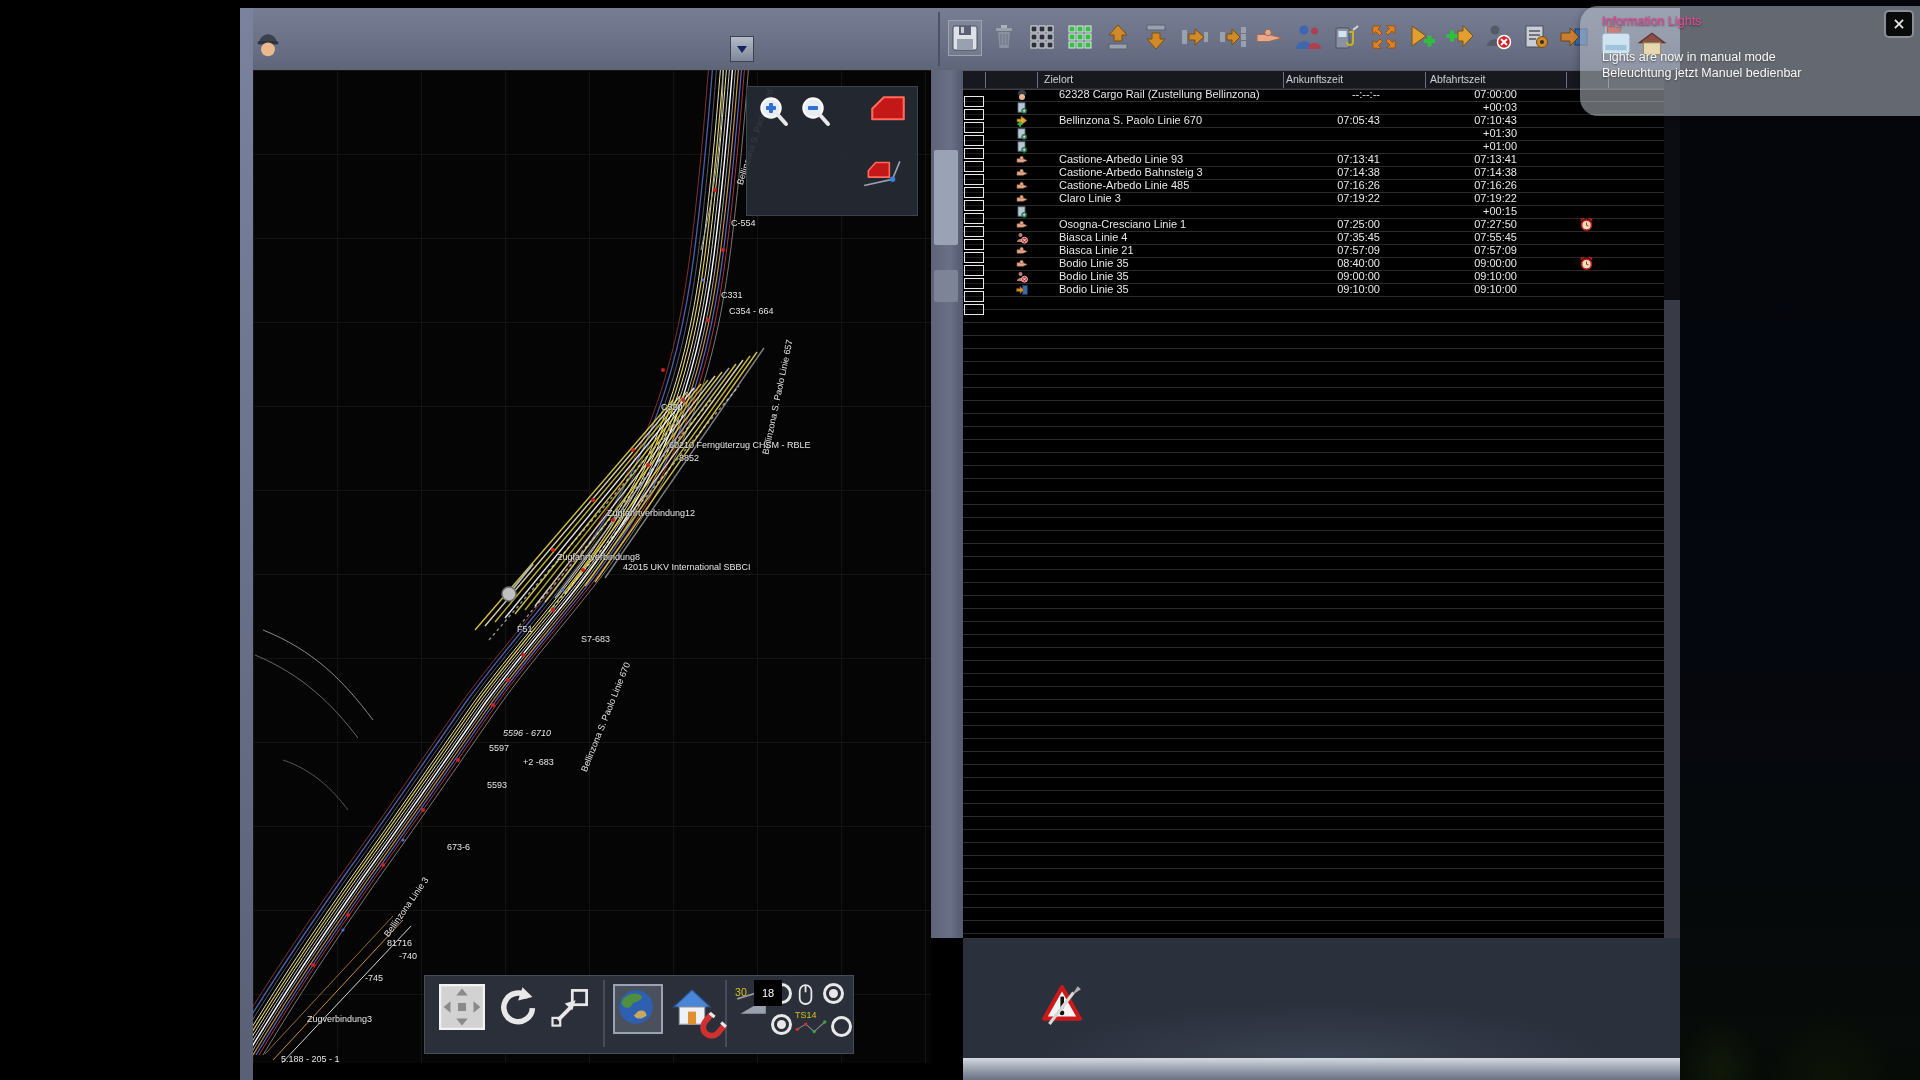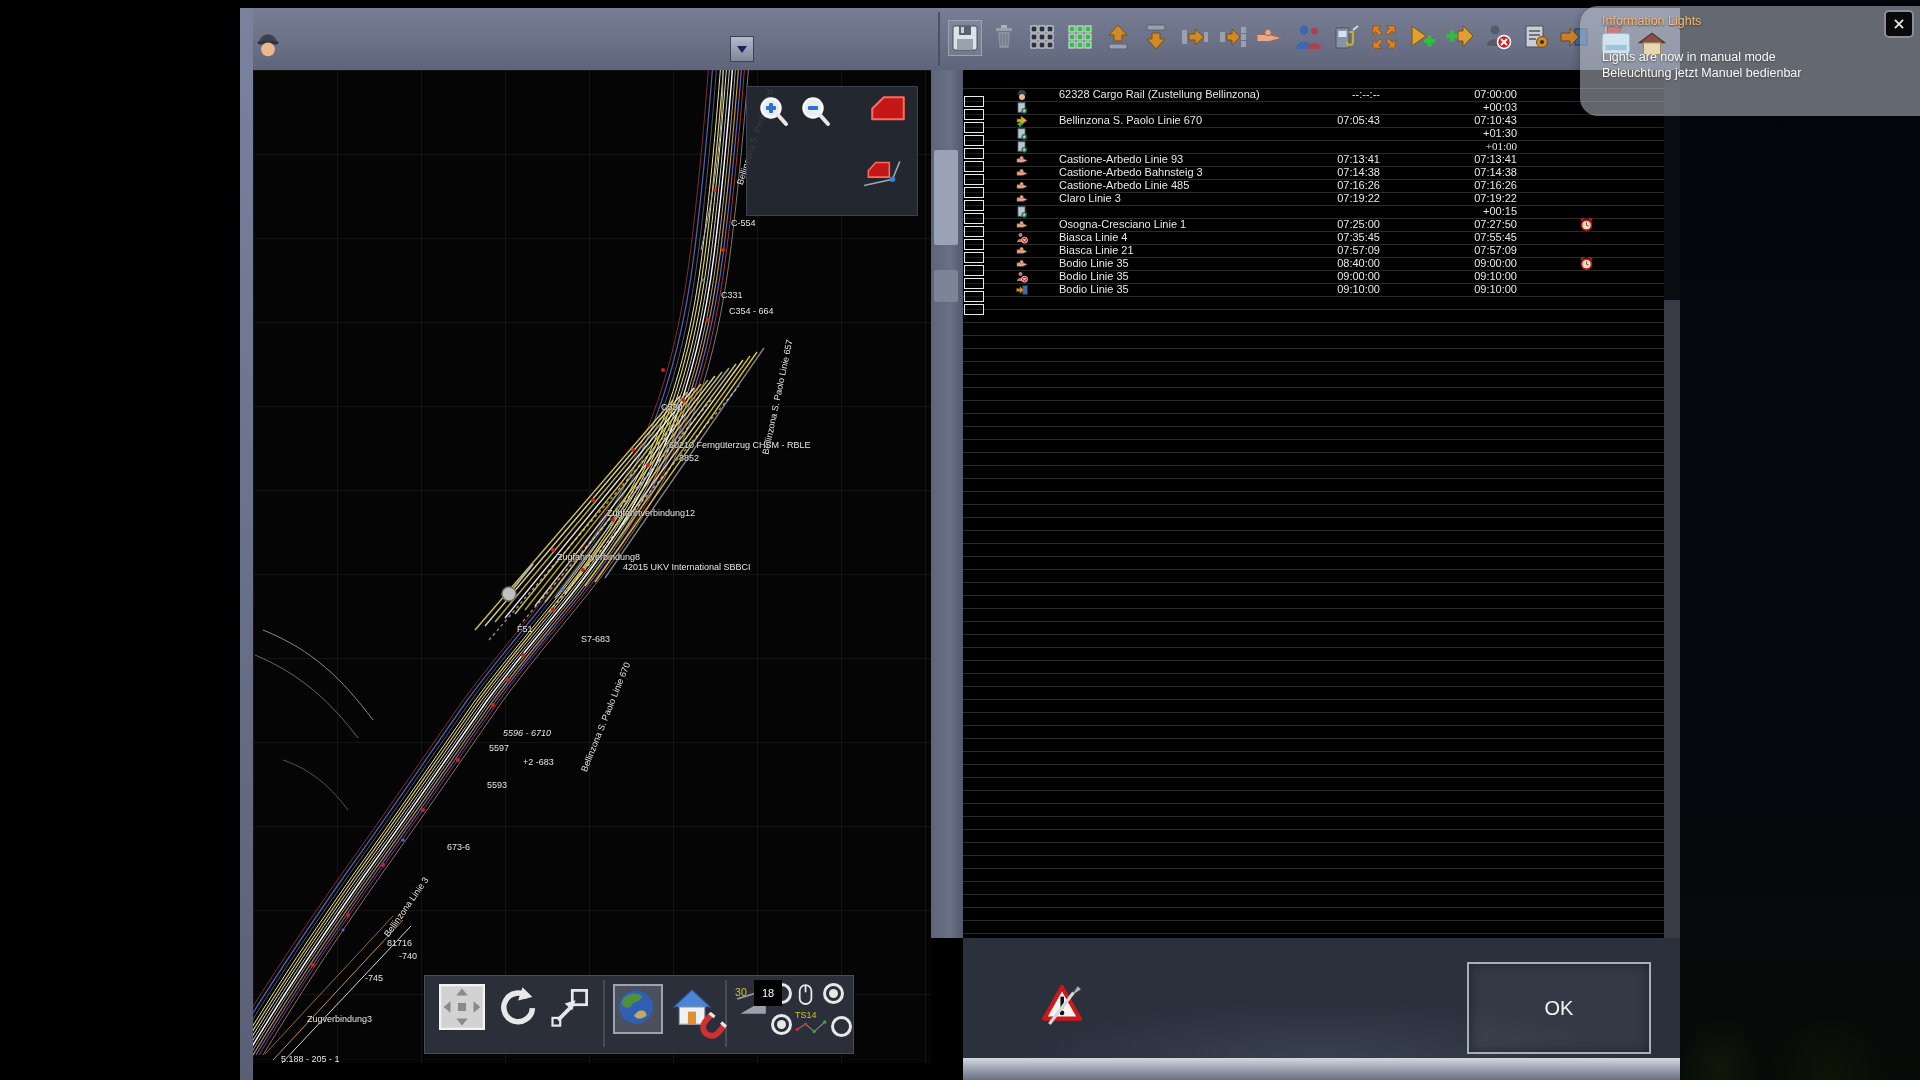--- a/index.html
+++ b/index.html
@@ -86,21 +86,21 @@
     background:radial-gradient(420px 80px at 50% 100%,#39404f 0%,#2a303c 70%),#262c38;}
   #warning-icon{position:absolute;left:78px;top:45px;width:42px;height:42px;}
   #ok-button{position:absolute;left:504px;top:24px;width:180px;height:88px;border:2px solid #a8aebc;
     background:rgba(255,255,255,.05);box-shadow:inset 0 0 12px rgba(0,0,0,.45);
     color:#f2f2f2;font-size:20px;display:flex;align-items:center;justify-content:center;}
   #bottom-bar{left:963px;top:1058px;width:717px;height:22px;background:linear-gradient(180deg,#d4d8e0,#848c9e 70%,#6a7184);}
 
   
   #toast{left:1580px;top:6px;width:340px;height:110px;background:rgba(190,196,206,.52);
      border-radius:18px 0 0 18px;box-shadow:0 2px 8px rgba(0,0,0,.35);}
-  #toast-title{position:absolute;left:22px;top:8px;font-size:12.5px;color:#fdba74;text-shadow:0 1px 2px #333;}
+  #toast-title{position:absolute;left:22px;top:8px;font-size:12.5px;color:#ec4899;text-shadow:0 1px 2px #333;}
   #toast-line1{position:absolute;left:22px;top:44px;font-size:12.5px;color:#fafafa;text-shadow:0 1px 2px #444;}
   #toast-line2{position:absolute;left:22px;top:60px;font-size:12.5px;color:#fafafa;text-shadow:0 1px 2px #444;}
   #toast-close{position:absolute;right:6px;top:4px;width:26px;height:24px;background:#0a0a0a;border:2px solid #8a8f9a;
      border-radius:5px;display:flex;align-items:center;justify-content:center;}
   #toast-close svg{width:14px;height:14px;}
   #toast-ico1{position:absolute;left:20px;top:24px;width:32px;height:26px;}
   #toast-ico2{position:absolute;left:56px;top:24px;width:32px;height:26px;}
 </style>
 </head>
 <body>
@@ -498,20 +498,31 @@
     <div class="radio" style="left:406px;top:40px;"></div>
   </div>
 
   <div id="scrollstrip" class="abs">
     <div class="thumb" style="top:80px;height:95px;background:#9aa2b6;"></div>
     <div class="thumb" style="top:200px;height:32px;background:#7d8498;"></div>
   </div>
 
   <div id="right-fill" class="abs"></div>
   <div id="table-panel" class="abs">
+    <div id="thead">
+      <div class="hsep" style="left:22px;"></div>
+        <div class="hsep" style="left:74px;"></div>
+      <div class="hsep" style="left:320px;"></div>
+        <div class="hsep" style="left:462px;"></div>
+      <div class="hsep" style="left:603px;"></div>
+        <div class="hsep" style="left:645px;"></div>
+      <div class="hcell" style="left:81px;">Zielort</div>
+      <div class="hcell" style="left:323px;">Ankunftszeit</div>
+      <div class="hcell" style="left:467px;">Abfahrtszeit</div>
+    </div>
     <div id="rows-bg"></div>
     <div id="ladder">
         <div class="lcell" style="top: 0px;"></div>
         <div class="lcell" style="top: 13px;"></div>
         <div class="lcell" style="top: 26px;"></div>
         <div class="lcell" style="top: 39px;"></div>
         <div class="lcell" style="top: 52px;"></div>
         <div class="lcell" style="top: 65px;"></div>
         <div class="lcell" style="top: 78px;"></div>
         <div class="lcell" style="top: 91px;"></div>
@@ -574,21 +585,21 @@
               <rect x="2" y="0.8" width="7" height="9.4" fill="#b9c6d6" stroke="#5a6a80" stroke-width="0.8"></rect>
               <circle cx="8.2" cy="8.8" r="2.6" fill="#3f8f5f" stroke="#1f5f3f" stroke-width="0.6"></circle>
               <circle cx="8.2" cy="8.8" r="1" fill="#cceedd"></circle>
             </svg>
           </div>
           <div class="c-ziel"></div>
           <div class="c-ank"></div>
           <div class="c-abf">+01:30</div>
           <div class="c-alarm"></div>
         </div>
-        <div class="trow" style="top: 70px; font-family: Liberation Serif, serif;">
+        <div class="trow" style="top: 70px;">
           <div class="c-wagon"></div>
           <div class="c-icon">
             <svg viewBox="0 0 12 12">
               <rect x="2" y="0.8" width="7" height="9.4" fill="#b9c6d6" stroke="#5a6a80" stroke-width="0.8"></rect>
               <circle cx="8.2" cy="8.8" r="2.6" fill="#3f8f5f" stroke="#1f5f3f" stroke-width="0.6"></circle>
               <circle cx="8.2" cy="8.8" r="1" fill="#cceedd"></circle>
             </svg>
           </div>
           <div class="c-ziel"></div>
           <div class="c-ank"></div>
@@ -764,21 +775,20 @@
   <div id="bottom-panel" class="abs">
     <div id="warning-icon">
       <svg viewBox="0 0 40 40">
           <path d="M20 4 L37 34 H3 z" fill="#f4f4f4" stroke="#cc1818" stroke-width="4" stroke-linejoin="round"></path>
           <rect x="18.5" y="13" width="3.4" height="11" fill="#111"></rect>
           <circle cx="20" cy="28.5" r="2.2" fill="#111"></circle>
           <path d="M8 39 L31 9" stroke="#d8d8d8" stroke-width="3"></path>
           <path d="M31 9 l4 -6 3 3 -6 4 z" fill="#b0b0b0"></path>
         </svg>
     </div>
-    <div id="ok-button">OK</div>
   </div>
   <div id="bottom-bar" class="abs"></div>
 
   <div id="toast" class="abs">
     <div id="toast-title">Information Lights</div>
     <div id="toast-ico1">
       <svg viewBox="0 0 30 26">
           <rect x="2" y="3" width="26" height="19" rx="3" fill="#cfe4f0" stroke="#9aacbc"></rect>
           <rect x="5" y="14" width="20" height="5" fill="#9fc4dc"></rect>
         </svg>

